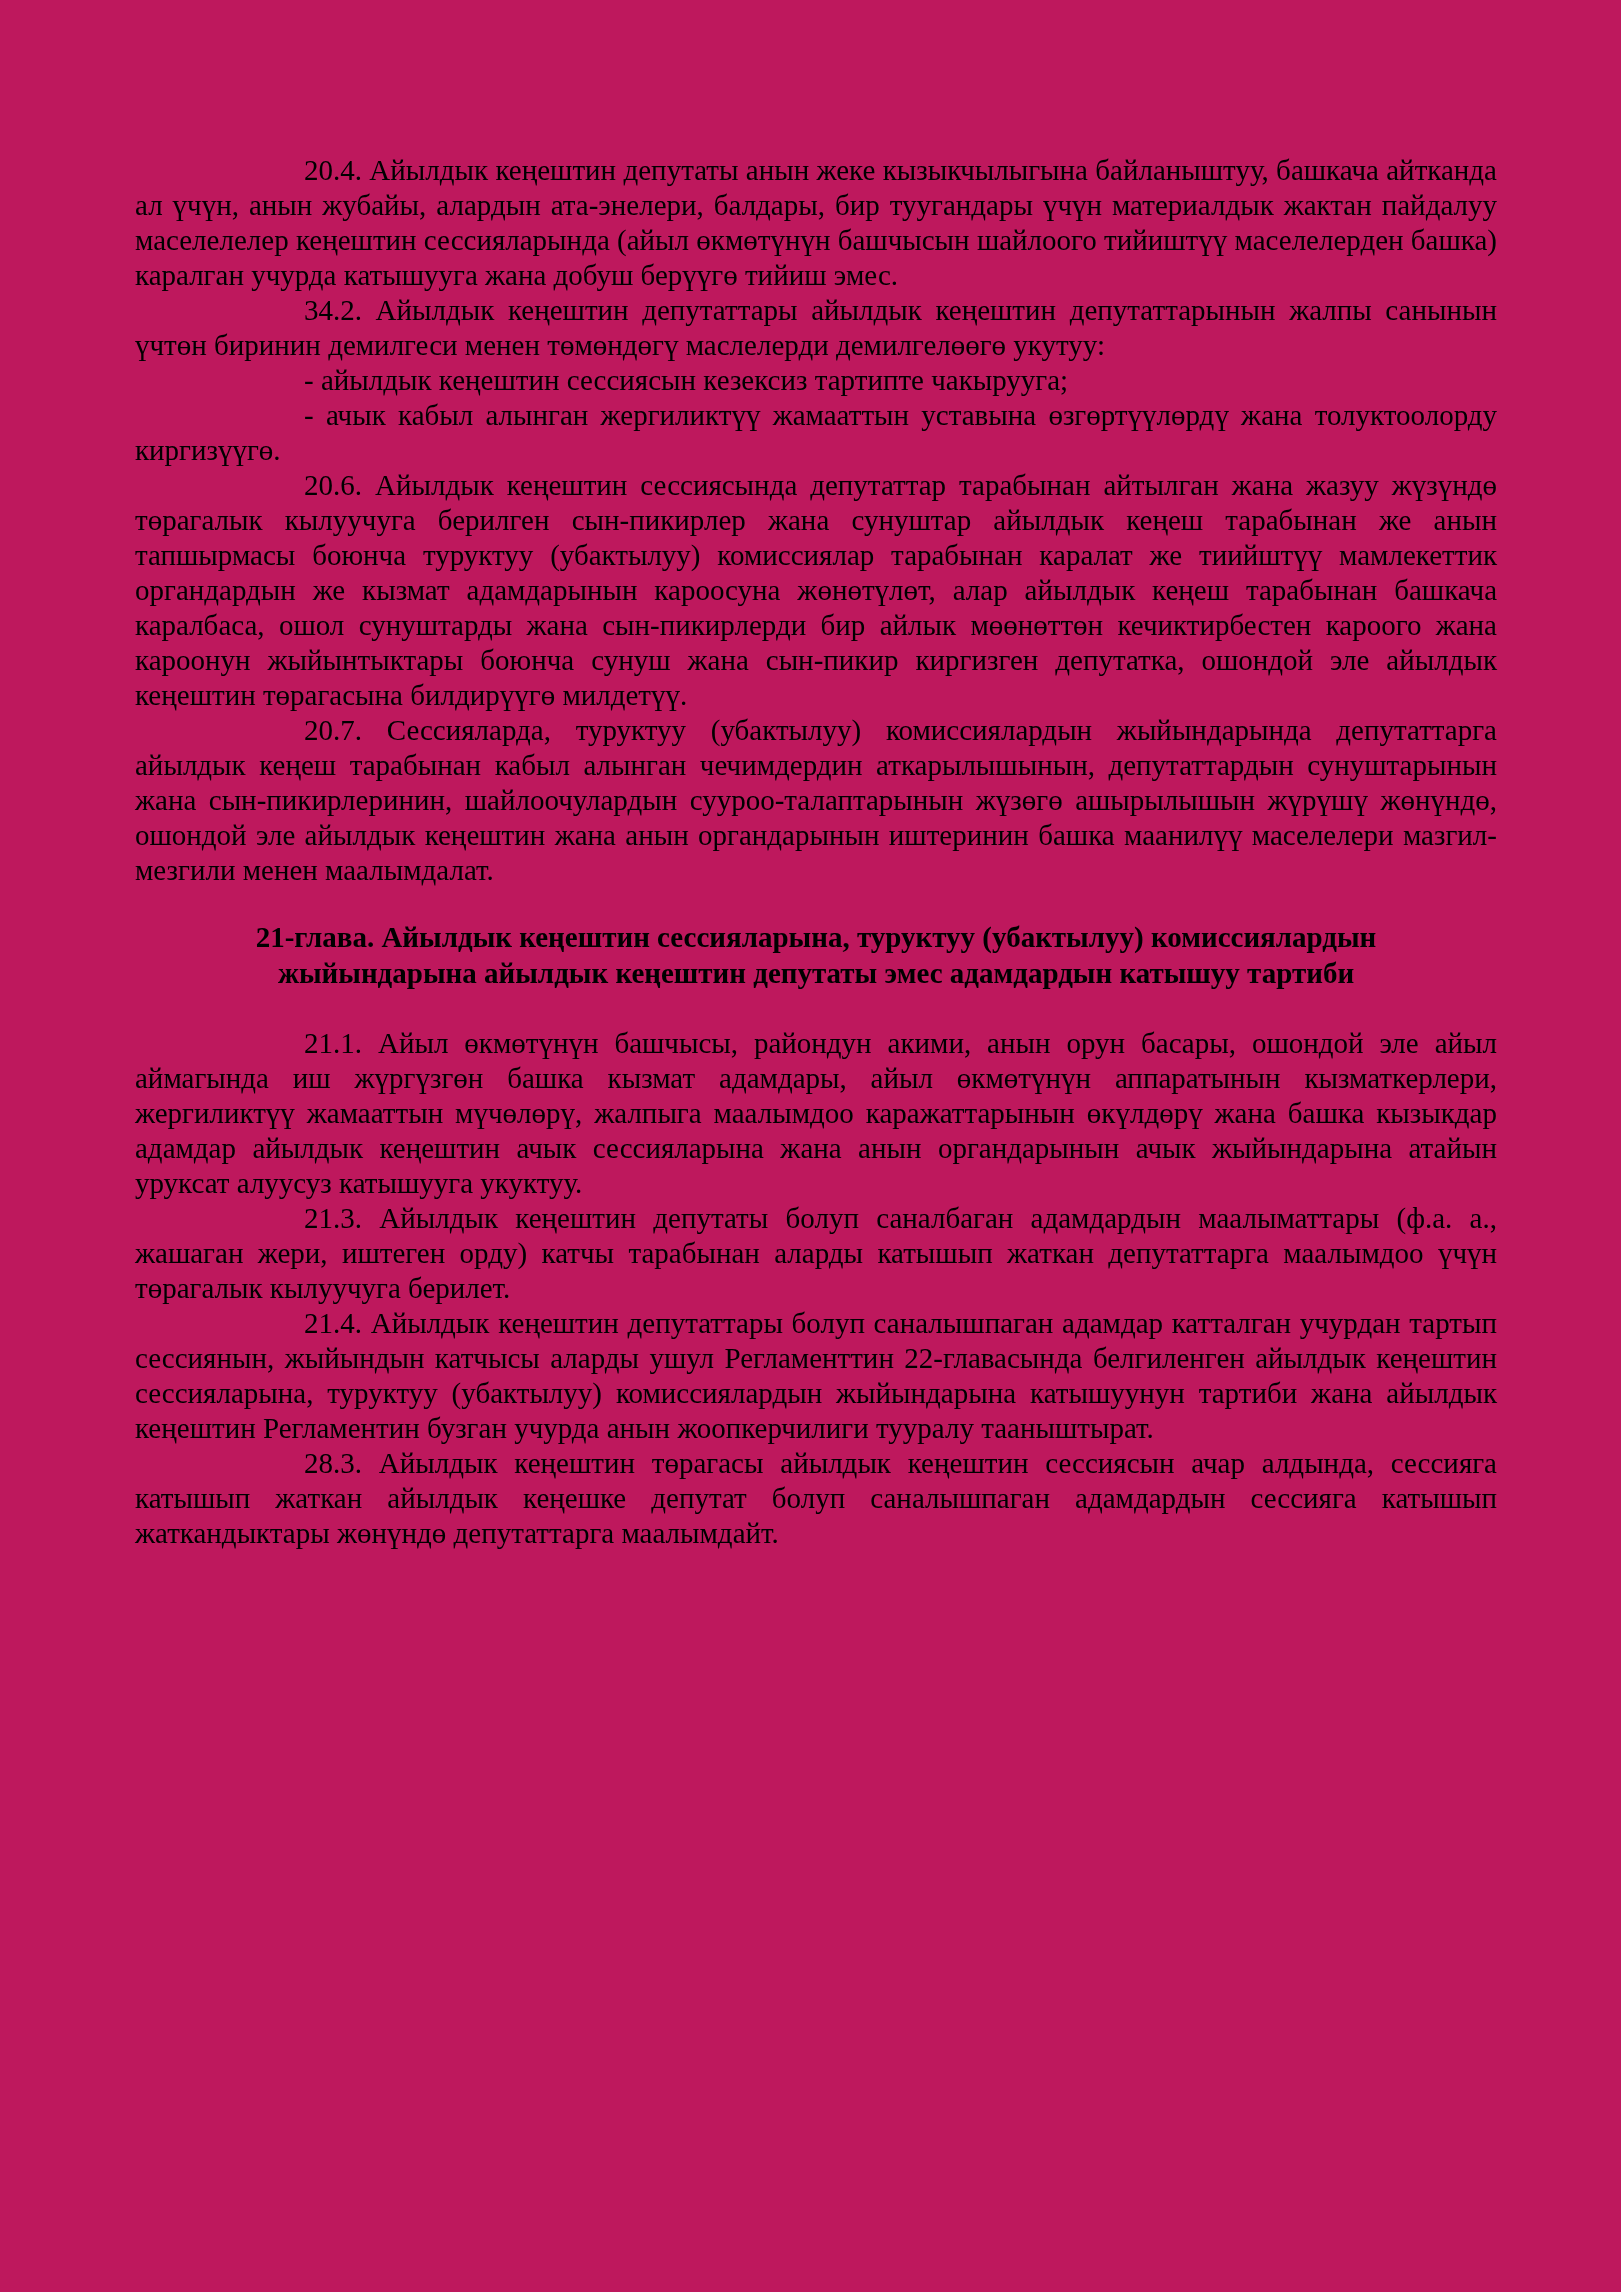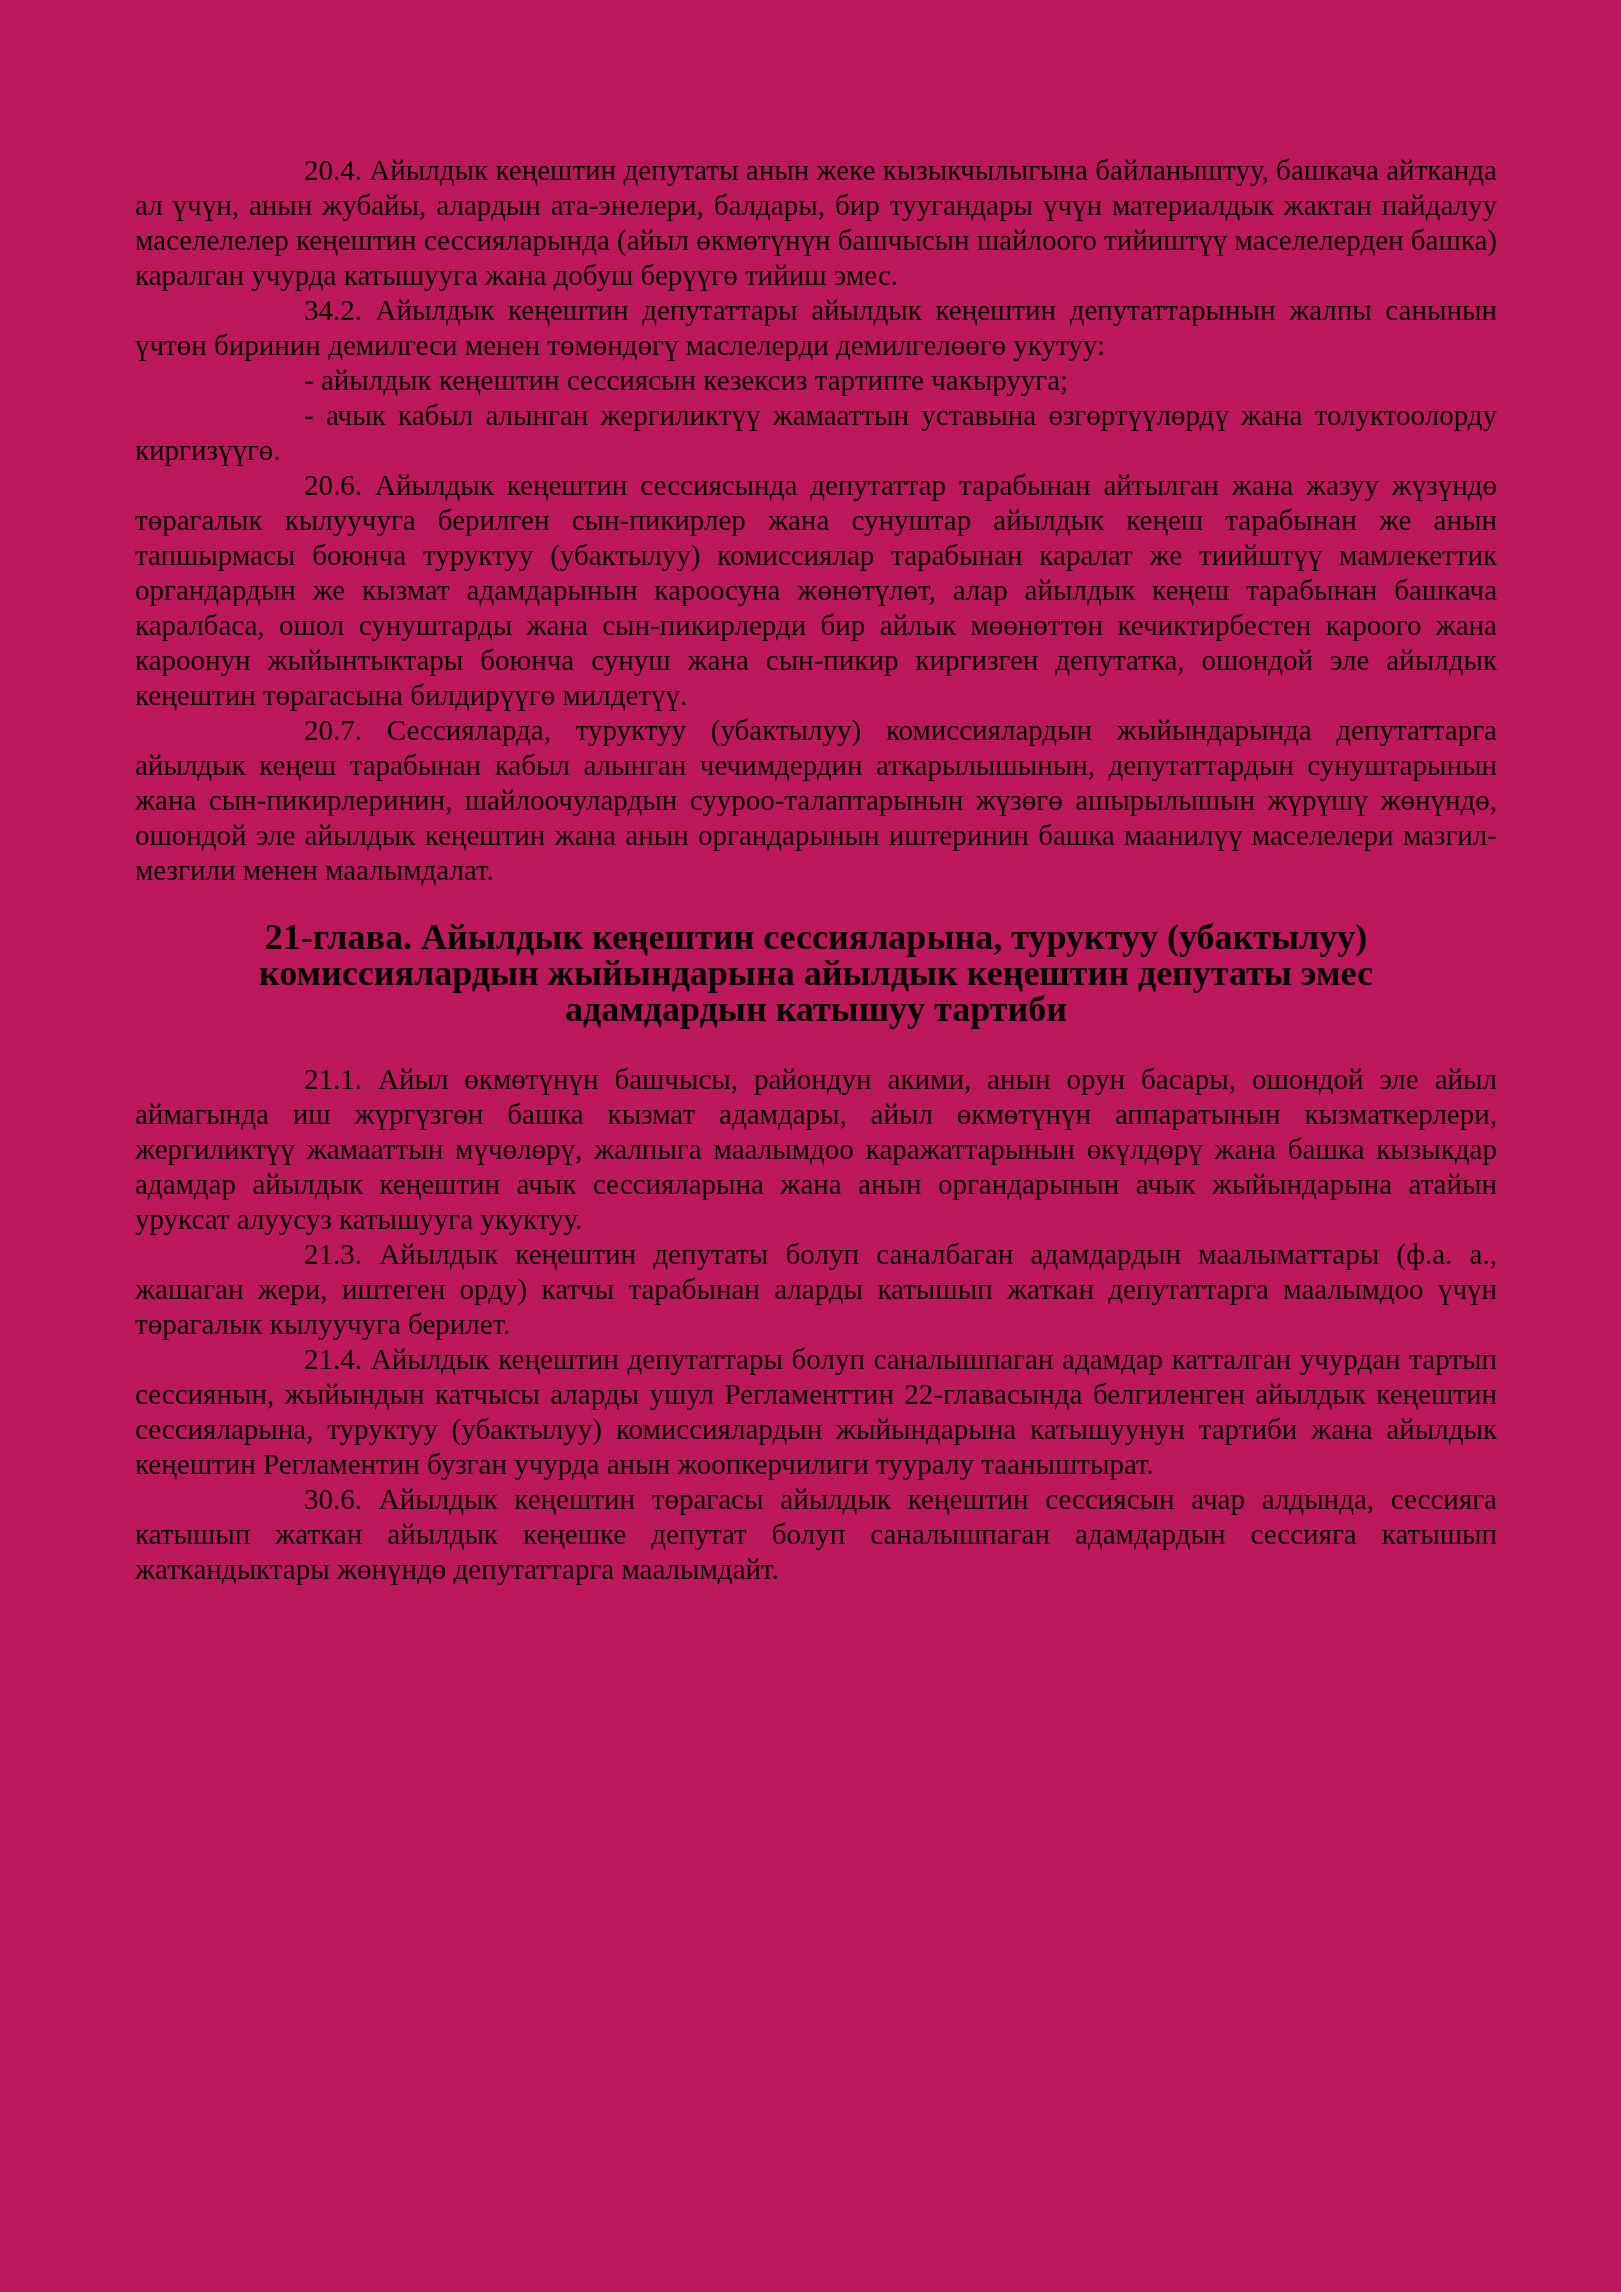--- a/index.html
+++ b/index.html
@@ -26,21 +26,21 @@
     text-align: justify;
     color: #000000;
   }
   .content p.body {
     margin: 0;
     text-indent: 169px;
   }
   .content h2.heading {
     margin: 31px auto 35px auto;
     max-width: 1176px;
-    font-size: 36px;
+    font-size: 29px;
     line-height: 36px;
     font-weight: bold;
     text-align: center;
     text-indent: 0;
   }
 </style>
 </head>
 <body>
 
 <div class="page">
@@ -48,16 +48,16 @@
     <p class="body">20.4.  Айылдык кеңештин депутаты анын жеке кызыкчылыгына байланыштуу, башкача айтканда ал үчүн, анын жубайы, алардын ата-энелери, балдары, бир туугандары үчүн  материалдык жактан пайдалуу маселелелер кеңештин сессияларында (айыл өкмөтүнүн башчысын шайлоого тийиштүү маселелерден башка)  каралган учурда катышууга жана добуш берүүгө тийиш эмес.</p>
     <p class="body">34.2. Айылдык кеңештин депутаттары айылдык кеңештин депутаттарынын жалпы санынын үчтөн биринин демилгеси менен төмөндөгү маслелерди демилгелөөгө укутуу:</p>
     <p class="body">- айылдык кеңештин сессиясын кезексиз тартипте чакырууга;</p>
     <p class="body">- ачык кабыл алынган жергиликтүү жамааттын уставына өзгөртүүлөрдү жана толуктоолорду киргизүүгө.</p>
     <p class="body">20.6. Айылдык кеңештин сессиясында  депутаттар тарабынан айтылган жана жазуу жүзүндө төрагалык кылуучуга берилген  сын-пикирлер жана сунуштар айылдык кеңеш тарабынан же анын тапшырмасы боюнча туруктуу (убактылуу) комиссиялар тарабынан каралат же тиийштүү мамлекеттик органдардын же кызмат адамдарынын кароосуна жөнөтүлөт, алар айылдык кеңеш тарабынан башкача каралбаса, ошол сунуштарды жана сын-пикирлерди бир айлык мөөнөттөн кечиктирбестен кароого жана кароонун жыйынтыктары боюнча сунуш жана сын-пикир киргизген депутатка, ошондой эле айылдык кеңештин төрагасына билдирүүгө милдетүү.</p>
     <p class="body">20.7. Сессияларда, туруктуу (убактылуу) комиссиялардын жыйындарында депутаттарга айылдык кеңеш тарабынан кабыл алынган чечимдердин аткарылышынын, депутаттардын сунуштарынын жана сын-пикирлеринин, шайлоочулардын сууроо-талаптарынын жүзөгө ашырылышын жүрүшү жөнүндө, ошондой эле айылдык кеңештин жана анын органдарынын иштеринин башка маанилүү маселелери мазгил-мезгили менен маалымдалат.</p>
     <h2 class="heading">21-глава. Айылдык кеңештин сессияларына, туруктуу (убактылуу) комиссиялардын жыйындарына айылдык кеңештин депутаты эмес адамдардын катышуу тартиби</h2>
     <p class="body">21.1. Айыл өкмөтүнүн башчысы, райондун акими, анын орун басары, ошондой эле айыл аймагында иш жүргүзгөн башка кызмат адамдары, айыл өкмөтүнүн аппаратынын кызматкерлери, жергиликтүү жамааттын мүчөлөрү, жалпыга маалымдоо каражаттарынын өкүлдөрү жана башка кызыкдар адамдар айылдык кеңештин ачык сессияларына жана анын органдарынын ачык жыйындарына атайын уруксат алуусуз катышууга  укуктуу.</p>
     <p class="body">21.3. Айылдык кеңештин депутаты болуп саналбаган адамдардын маалыматтары (ф.а. а., жашаган жери, иштеген орду)  катчы тарабынан аларды катышып жаткан депутаттарга маалымдоо үчүн төрагалык кылуучуга  берилет.</p>
     <p class="body">21.4. Айылдык кеңештин депутаттары болуп саналышпаган адамдар  катталган учурдан тартып сессиянын, жыйындын катчысы аларды ушул Регламенттин 22-главасында белгиленген  айылдык кеңештин сессияларына, туруктуу (убактылуу) комиссиялардын жыйындарына  катышуунун тартиби  жана айылдык кеңештин Регламентин бузган учурда анын жоопкерчилиги тууралу тааныштырат.</p>
-    <p class="body">30.6. Айылдык кеңештин төрагасы айылдык кеңештин сессиясын ачар алдында, сессияга катышып жаткан айылдык кеңешке депутат болуп саналышпаган адамдардын сессияга катышып жаткандыктары жөнүндө депутаттарга маалымдайт.</p>
+    <p class="body">28.3. Айылдык кеңештин төрагасы айылдык кеңештин сессиясын ачар алдында, сессияга катышып жаткан айылдык кеңешке депутат болуп саналышпаган адамдардын сессияга катышып жаткандыктары жөнүндө депутаттарга маалымдайт.</p>
   </div>
 </div>
 
 
 </body></html>

